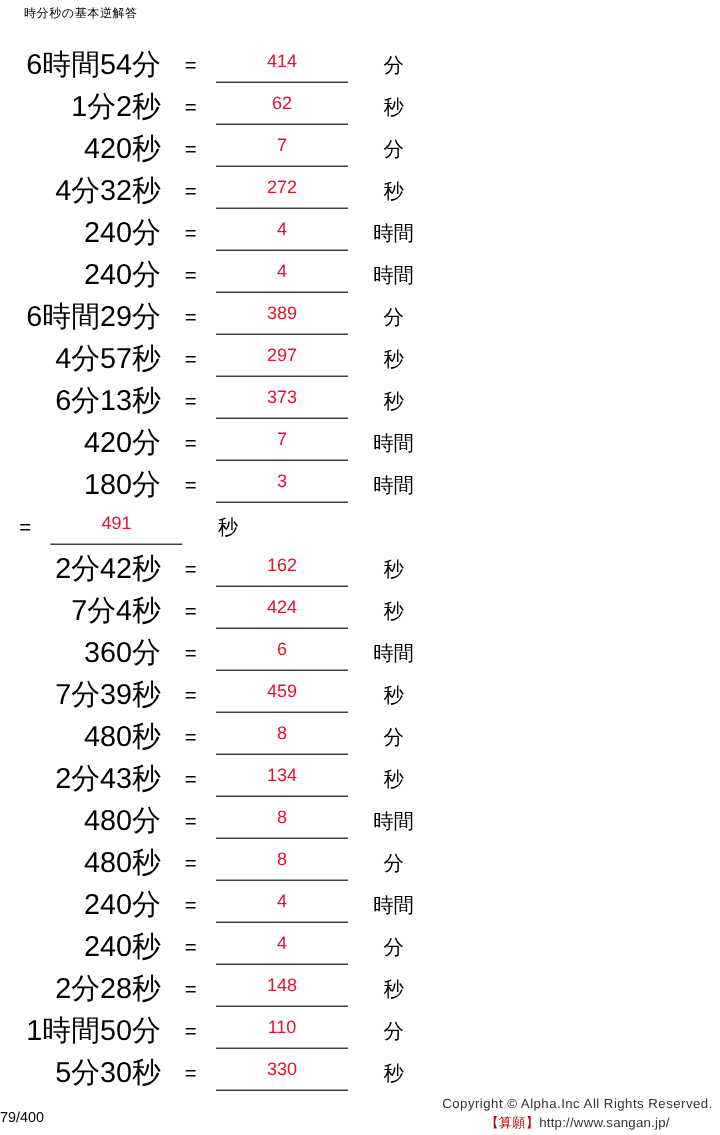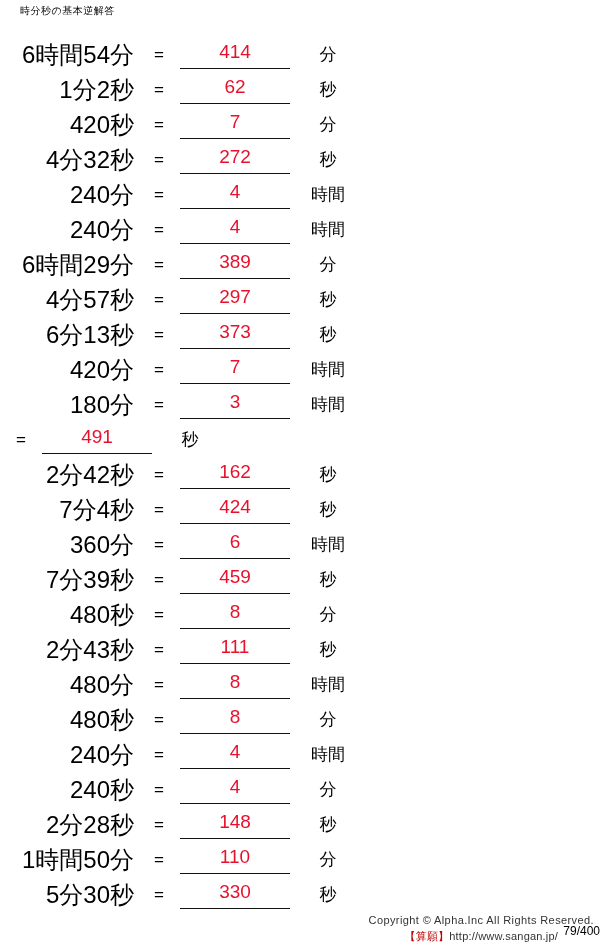--- a/index.html
+++ b/index.html
@@ -46,39 +46,39 @@
   }
   .eq-cell {
     width: 42px;
     text-align: center;
     font-size: 17px;
     line-height: 28px;
   }
   .ans-cell {
     width: 110px;
     text-align: center;
-    font-size: 19px;
+    font-size: 15px;
     line-height: 28px;
     color: #e8112d;
     border-bottom: 1px solid #111111;
     padding-bottom: 2px;
   }
   .unit-cell {
     width: 70px;
     text-align: center;
     font-size: 17px;
     line-height: 28px;
     padding-left: 6px;
   }
   .page-number {
     position: absolute;
     left: 0;
     width: 600px;
     top: 924px;
-    text-align: right;
+    text-align: left;
     font-size: 12px;
     color: #000;
   }
   .footer {
     position: absolute;
     right: 6px;
     top: 912px;
     text-align: center;
     font-size: 11px;
     line-height: 16px;
@@ -197,21 +197,21 @@
     </div>
     <div class="row">
       <div class="q-cell">480秒</div>
       <div class="eq-cell">=</div>
       <div class="ans-cell" style="color: rgb(232, 17, 45);">8</div>
       <div class="unit-cell">分</div>
     </div>
     <div class="row">
       <div class="q-cell">2分43秒</div>
       <div class="eq-cell">=</div>
-      <div class="ans-cell" style="color: rgb(232, 17, 45);">111</div>
+      <div class="ans-cell" style="color: rgb(232, 17, 45);">134</div>
       <div class="unit-cell">秒</div>
     </div>
     <div class="row">
       <div class="q-cell">480分</div>
       <div class="eq-cell">=</div>
       <div class="ans-cell" style="color: rgb(232, 17, 45);">8</div>
       <div class="unit-cell">時間</div>
     </div>
     <div class="row">
       <div class="q-cell">480秒</div>

